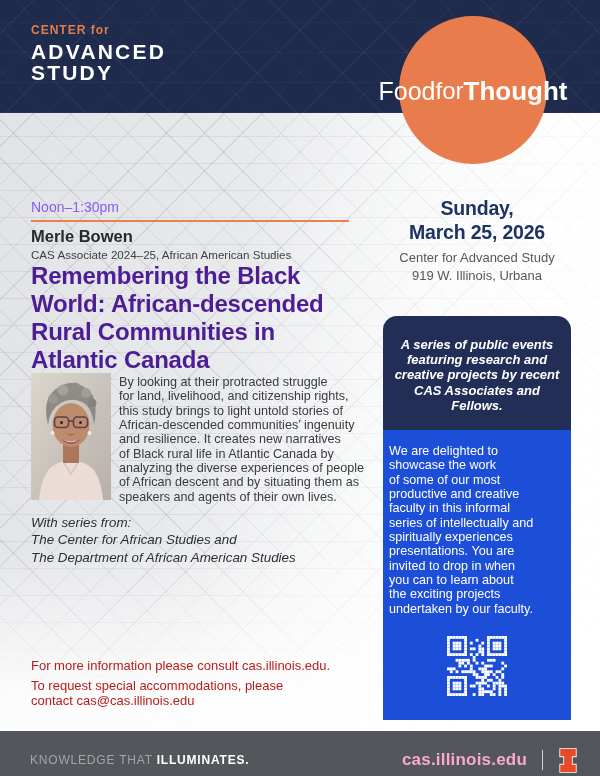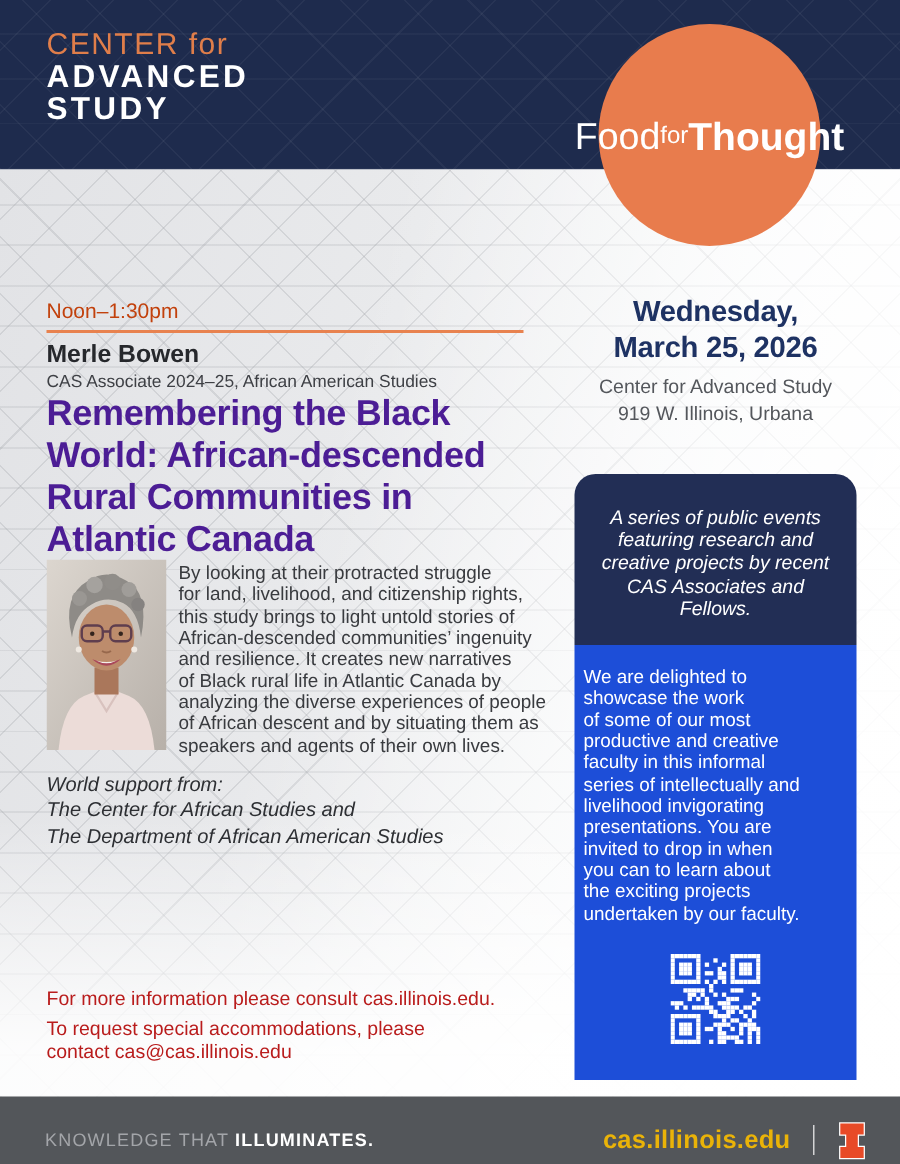--- a/index.html
+++ b/index.html
@@ -7,76 +7,76 @@
   .page{position:relative;width:600px;height:776px;overflow:hidden;background:#ffffff;margin:0 auto;}
 
   
   .header{position:absolute;left:0;top:0;width:600px;height:113px;background:#1e2b4d;}
   .header .pattern{position:absolute;inset:0;
     background:
       repeating-linear-gradient(45deg, rgba(255,255,255,0.045) 0 1px, transparent 1px 30px),
       repeating-linear-gradient(-45deg, rgba(255,255,255,0.045) 0 1px, transparent 1px 30px),
       repeating-linear-gradient(0deg, rgba(255,255,255,0.03) 0 1px, transparent 1px 30px);}
   .org{position:absolute;left:31px;top:20px;line-height:21px;}
-  .org .l1{font-size:20px;font-weight:400;letter-spacing:1px;color:#e07e4a;}
+  .org .l1{font-size:12px;font-weight:700;letter-spacing:1px;color:#e07e4a;}
   .org .l2,.org .l3{font-size:21px;font-weight:800;letter-spacing:2.2px;color:#ffffff;}
 
   .badge{position:absolute;left:399px;top:16px;width:148px;height:148px;border-radius:50%;
     background:#e87c4d;z-index:5;display:flex;align-items:center;justify-content:center;
     color:#ffffff;text-align:center;padding-top:2px;box-sizing:border-box;}
   .badge .b1{font-size:25px;font-weight:300;line-height:27px;}
-  .badge .b2{font-size:16px;font-weight:300;line-height:22px;}
+  .badge .b2{font-size:24px;font-weight:300;line-height:22px;}
   .badge .b3{font-size:26px;font-weight:700;line-height:30px;}
 
   
   .content-bg{position:absolute;left:0;top:113px;width:600px;height:618px;
     background:
       repeating-linear-gradient(45deg, rgba(165,168,173,0.30) 0 1px, transparent 1px 27px),
       repeating-linear-gradient(-45deg, rgba(165,168,173,0.30) 0 1px, transparent 1px 27px),
       repeating-linear-gradient(0deg, rgba(165,168,173,0.22) 0 1px, transparent 1px 27px),
       linear-gradient(100deg,#e2e3e6 0%,#e9eaec 40%,#f8f9fa 72%,#ffffff 100%);}
   .content-bg .fade{position:absolute;inset:0;
     background:
       linear-gradient(to bottom, rgba(255,255,255,0) 70%, rgba(255,255,255,0.9) 95%),
       linear-gradient(105deg, rgba(255,255,255,0) 35%, rgba(255,255,255,0.55) 62%, rgba(255,255,255,0.9) 88%);}
 
   
-  .time{position:absolute;left:31px;top:199px;font-size:14px;color:#c2410c;}
+  .time{position:absolute;left:31px;top:199px;font-size:14px;color:#8b5cf6;}
   .rule{position:absolute;left:31px;top:220px;width:318px;height:2px;background:#e8824f;}
   .speaker{position:absolute;left:31px;top:227px;font-size:16.5px;font-weight:700;color:#26282c;}
   .role{position:absolute;left:31px;top:248px;font-size:11.6px;color:#3e4045;}
   .talk-title{position:absolute;left:31px;top:262px;width:330px;font-size:24px;font-weight:700;
     color:#4c1d95;line-height:28px;letter-spacing:-0.2px;}
   .photo{position:absolute;left:31px;top:373px;width:80px;height:127px;}
   .abstract{position:absolute;left:119px;top:375px;width:250px;font-size:12.6px;color:#393b3f;line-height:14.35px;}
   .support{position:absolute;left:31px;top:515px;font-size:13.4px;font-style:italic;color:#2d2f33;line-height:15.4px;}
   .support div{margin-bottom:2px;}
   .info{position:absolute;left:31px;top:658px;font-size:13px;color:#b91c1c;line-height:15.5px;}
   .info .gap{height:4px;}
 
   
   .datebox{position:absolute;left:383px;top:197px;width:188px;text-align:center;
     font-size:19.5px;font-weight:700;color:#1e3263;line-height:23.5px;letter-spacing:-0.2px;}
   .venue{position:absolute;left:375px;top:249px;width:204px;text-align:center;
     font-size:13px;color:#54575c;line-height:18px;}
   .navy-box{position:absolute;left:383px;top:316px;width:188px;height:114px;background:#222e55;
     border-radius:14px 14px 0 0;box-sizing:border-box;padding:21px 10px 0;text-align:center;
-    color:#ffffff;font-size:13px;font-style:italic;font-weight:400;line-height:15.2px;}
+    color:#ffffff;font-size:13px;font-style:italic;font-weight:700;line-height:15.2px;}
   .gray-box{position:absolute;left:383px;top:430px;width:188px;height:290px;background:#1d4ed8;
     box-sizing:border-box;padding:14px 6px 0;text-align:left;
     color:#ffffff;font-size:12.6px;line-height:14.35px;}
   .qr{position:absolute;left:447px;top:636px;width:60px;height:60px;}
 
   
   .footer{position:absolute;left:0;top:731px;width:600px;height:58px;background:#53565a;
     display:flex;align-items:center;justify-content:space-between;box-sizing:border-box;padding:0 22px 0 30px;}
   .tagline{font-size:12px;letter-spacing:0.8px;color:#a3a5a9;}
   .tagline b{color:#ffffff;font-weight:700;letter-spacing:0.8px;}
   .footer-right{display:flex;align-items:center;gap:15px;}
-  .site{font-size:17px;font-weight:700;color:#eab308;letter-spacing:0.2px;}
+  .site{font-size:17px;font-weight:700;color:#f9a8d4;letter-spacing:0.2px;}
   .fdiv{width:1px;height:20px;background:rgba(255,255,255,0.75);}
   .blocki{display:block;}
 </style>
 </head>
 <body>
 
 <div class="page">
 
   <div class="header">
     <div class="pattern"></div>
@@ -145,34 +145,34 @@
     <div>this study brings to light untold stories of</div>
     <div>African-descended communities’ ingenuity</div>
     <div>and resilience. It creates new narratives</div>
     <div>of Black rural life in Atlantic Canada by</div>
     <div>analyzing the diverse experiences of people</div>
     <div>of African descent and by situating them as</div>
     <div>speakers and agents of their own lives.</div>
   </div>
 
   <div class="support">
-    <div>World support from:</div>
+    <div>With series from:</div>
     <div>The Center for African Studies and</div>
     <div>The Department of African American Studies</div>
   </div>
 
   <div class="info">
     <div>For more information please consult cas.illinois.edu.</div>
     <div class="gap"></div>
     <div>To request special accommodations, please</div>
     <div>contact cas@cas.illinois.edu</div>
   </div>
 
   <div class="datebox">
-    <div>Wednesday,</div>
+    <div>Sunday,</div>
     <div>March 25, 2026</div>
   </div>
 
   <div class="venue">
     <div>Center for Advanced Study</div>
     <div>919 W. Illinois, Urbana</div>
   </div>
 
   <div class="navy-box">
     <div>A series of public events</div>
@@ -182,21 +182,21 @@
     <div>Fellows.</div>
   </div>
 
   <div class="gray-box">
     <div>We are delighted to</div>
     <div>showcase the work</div>
     <div>of some of our most</div>
     <div>productive and creative</div>
     <div>faculty in this informal</div>
     <div>series of intellectually and</div>
-    <div>livelihood invigorating</div>
+    <div>spiritually experiences</div>
     <div>presentations. You are</div>
     <div>invited to drop in when</div>
     <div>you can to learn about</div>
     <div>the exciting projects</div>
     <div>undertaken by our faculty.</div>
   </div>
 
   <svg class="qr" id="qr-svg" viewBox="0 0 60 60" fill="#ffffff" xmlns="http://www.w3.org/2000/svg">
       <rect x="28.57" y="2.86" width="2.86" height="2.86"></rect>
       <rect x="22.86" y="5.71" width="2.86" height="2.86"></rect>

